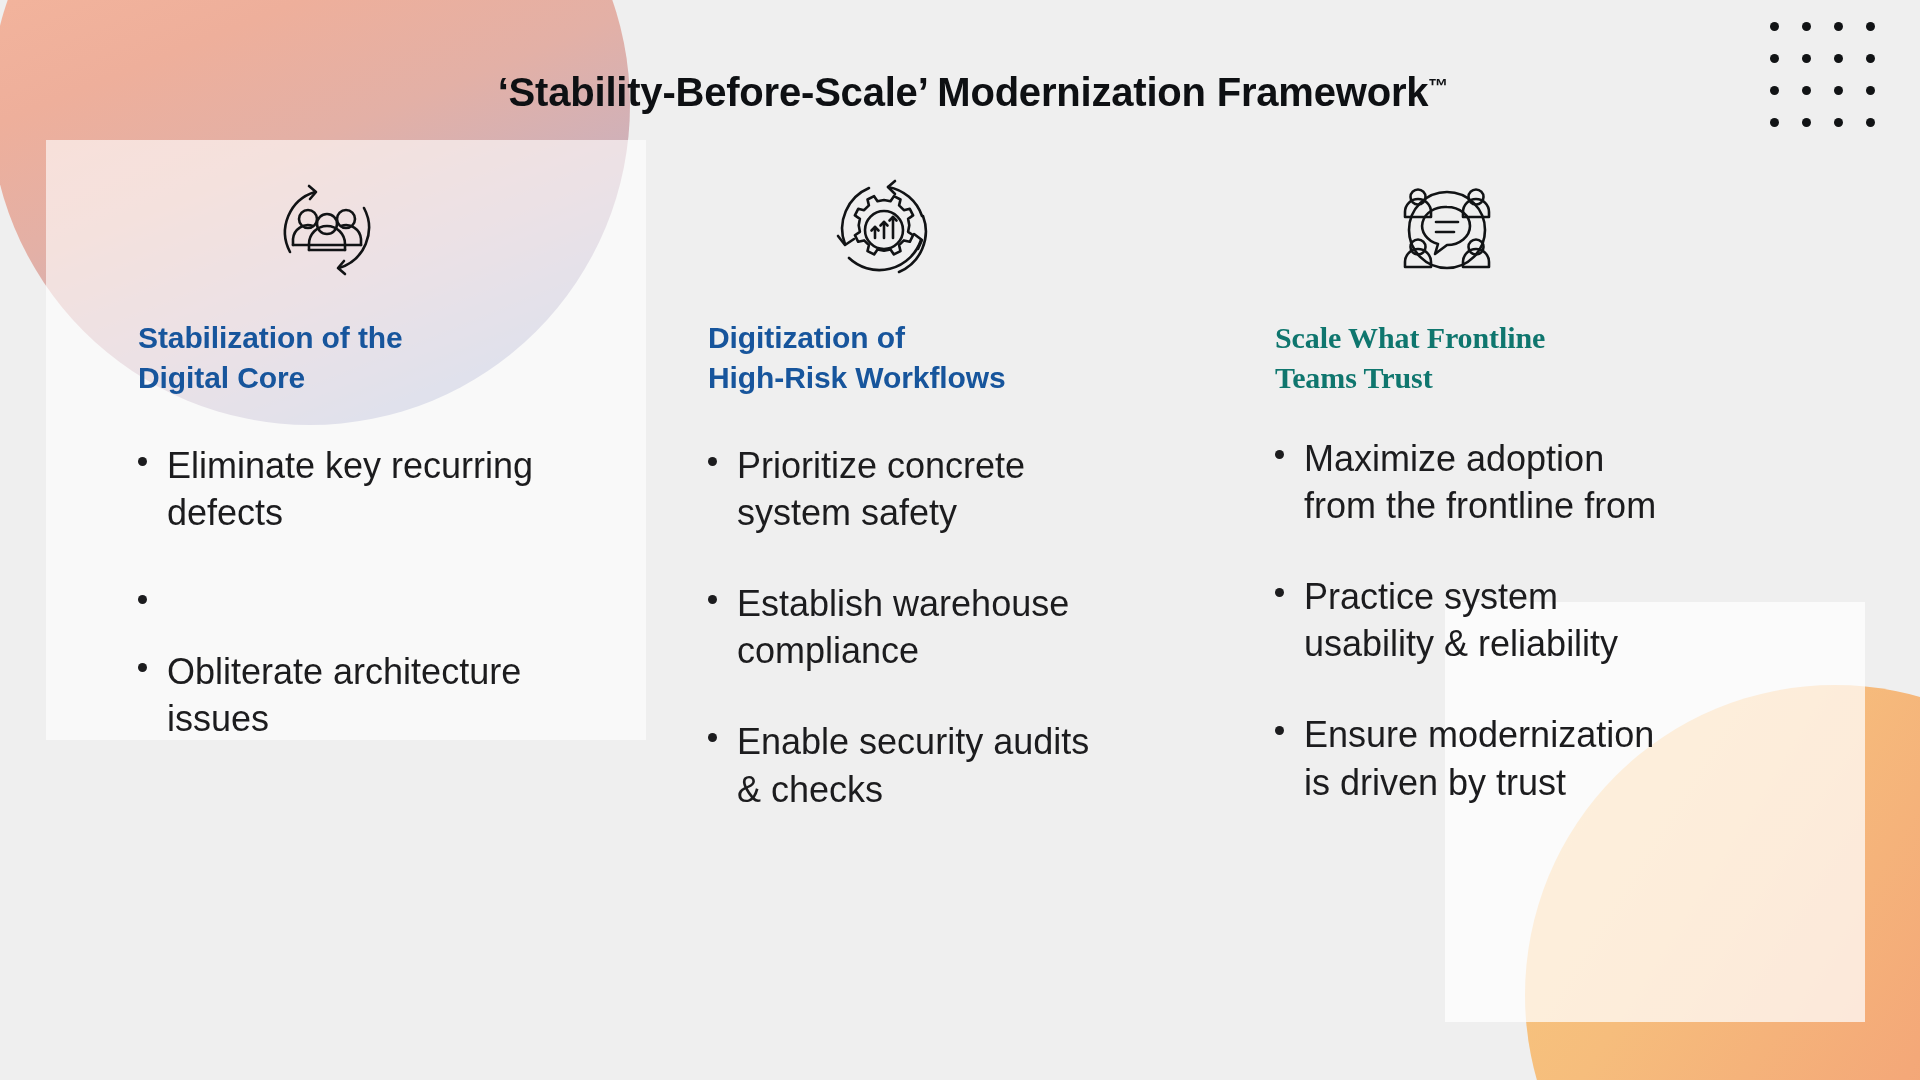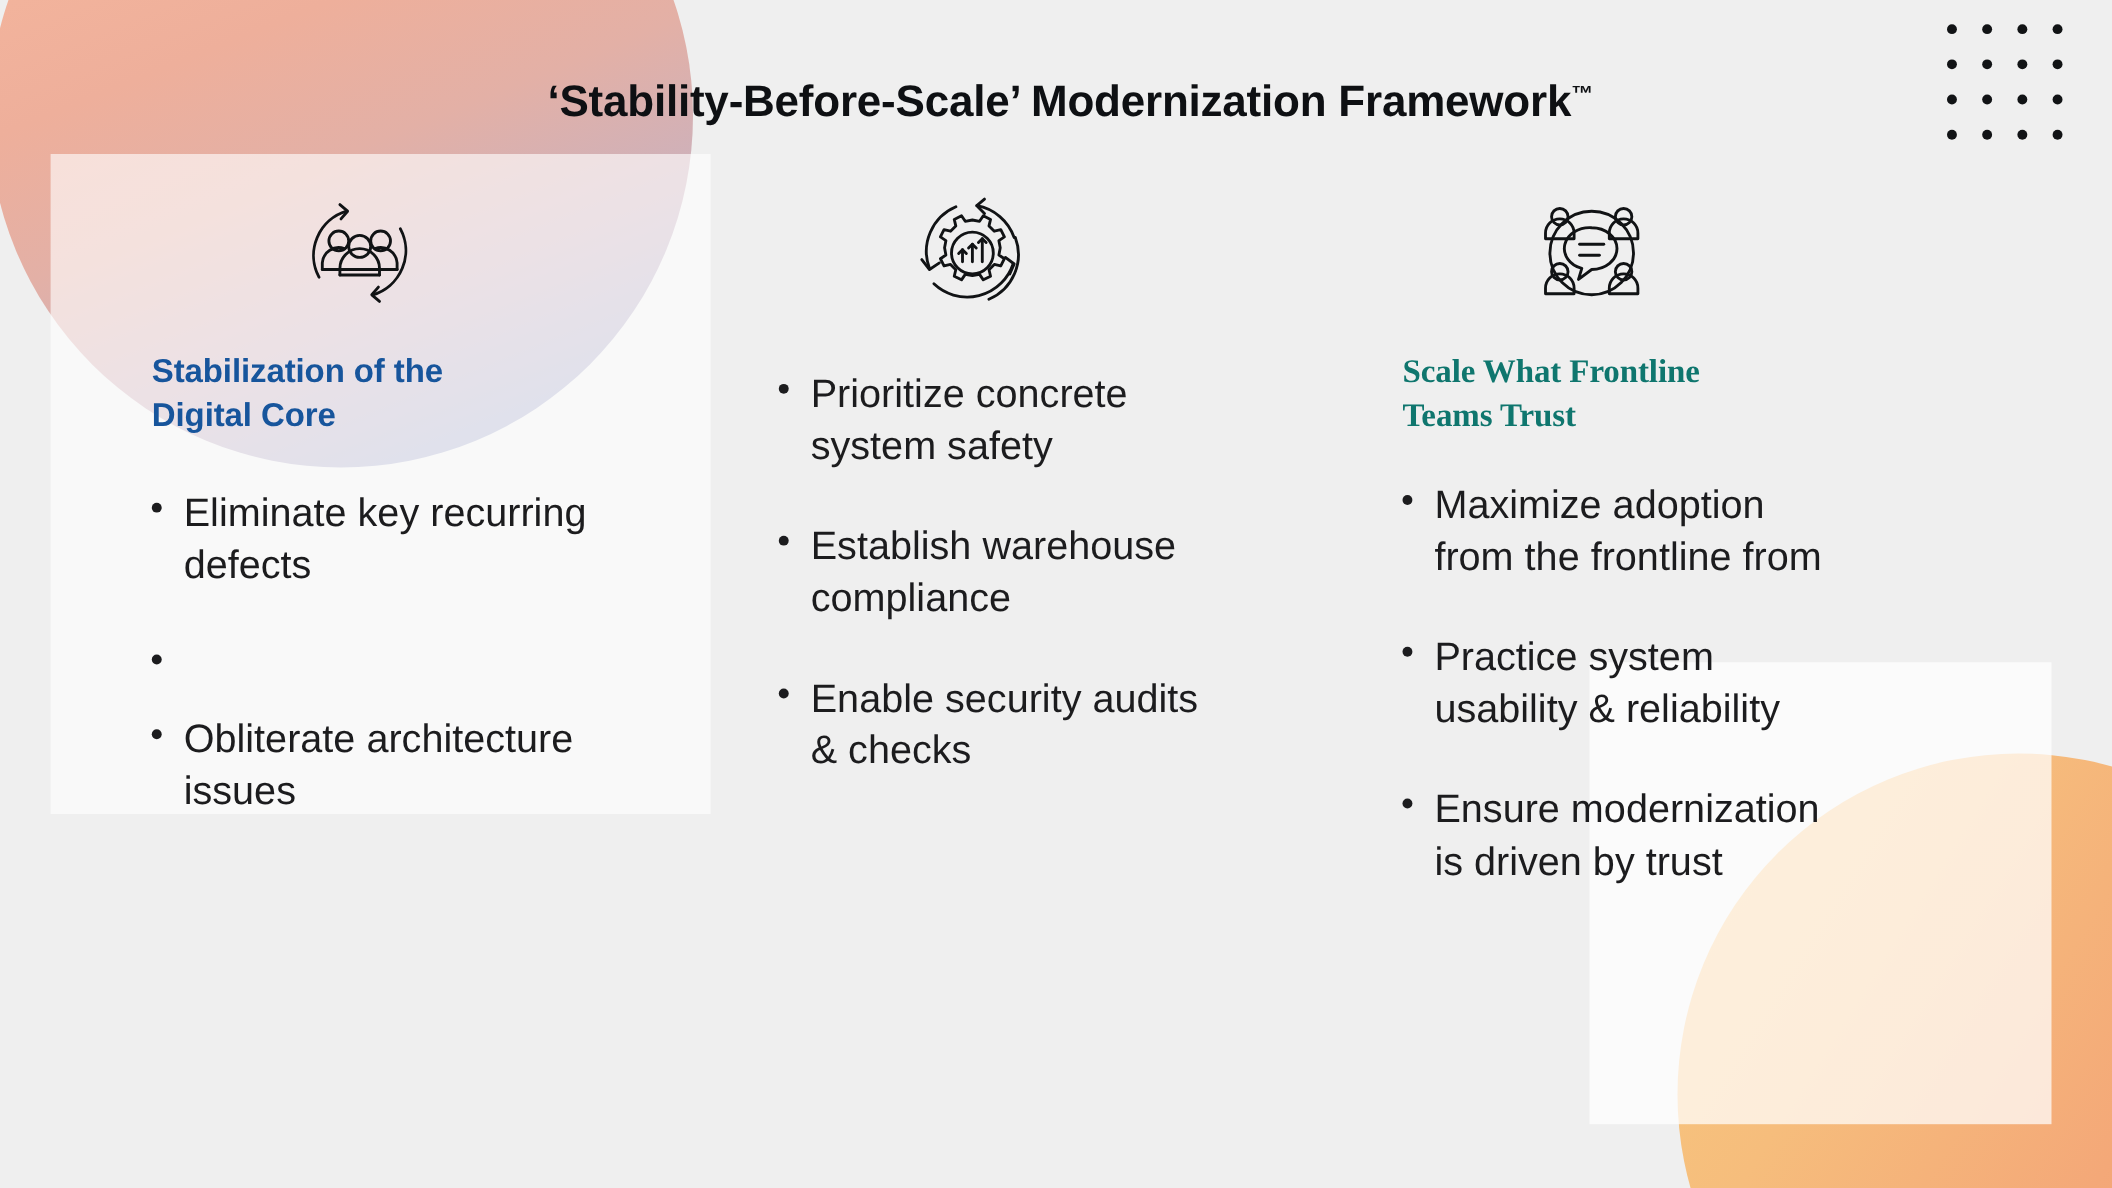--- a/index.html
+++ b/index.html
@@ -269,20 +269,22 @@
         <circle cx="59" cy="56" r="19" fill="none"></circle>
 
         <path d="M50 64 v-11" fill="none"></path>
           <path d="M46.5 56.5 L50 53 L53.5 56.5" fill="none"></path>
         <path d="M59 64 v-16" fill="none"></path>
           <path d="M55.5 51.5 L59 48 L62.5 51.5" fill="none"></path>
         <path d="M68 64 v-21" fill="none"></path>
           <path d="M64.5 46.5 L68 43 L71.5 46.5" fill="none"></path>
       </svg>
     </div>
+    <div class="col-heading">Digitization of
+High-Risk Workflows</div>
     <ul class="bullet-list">
       <li class="bullet-item">
         <span class="bullet-dot"></span>
         <span class="bullet-text">Prioritize concrete
 system safety</span>
       </li>
       <li class="bullet-item">
         <span class="bullet-dot"></span>
         <span class="bullet-text">Establish warehouse
 compliance</span>

